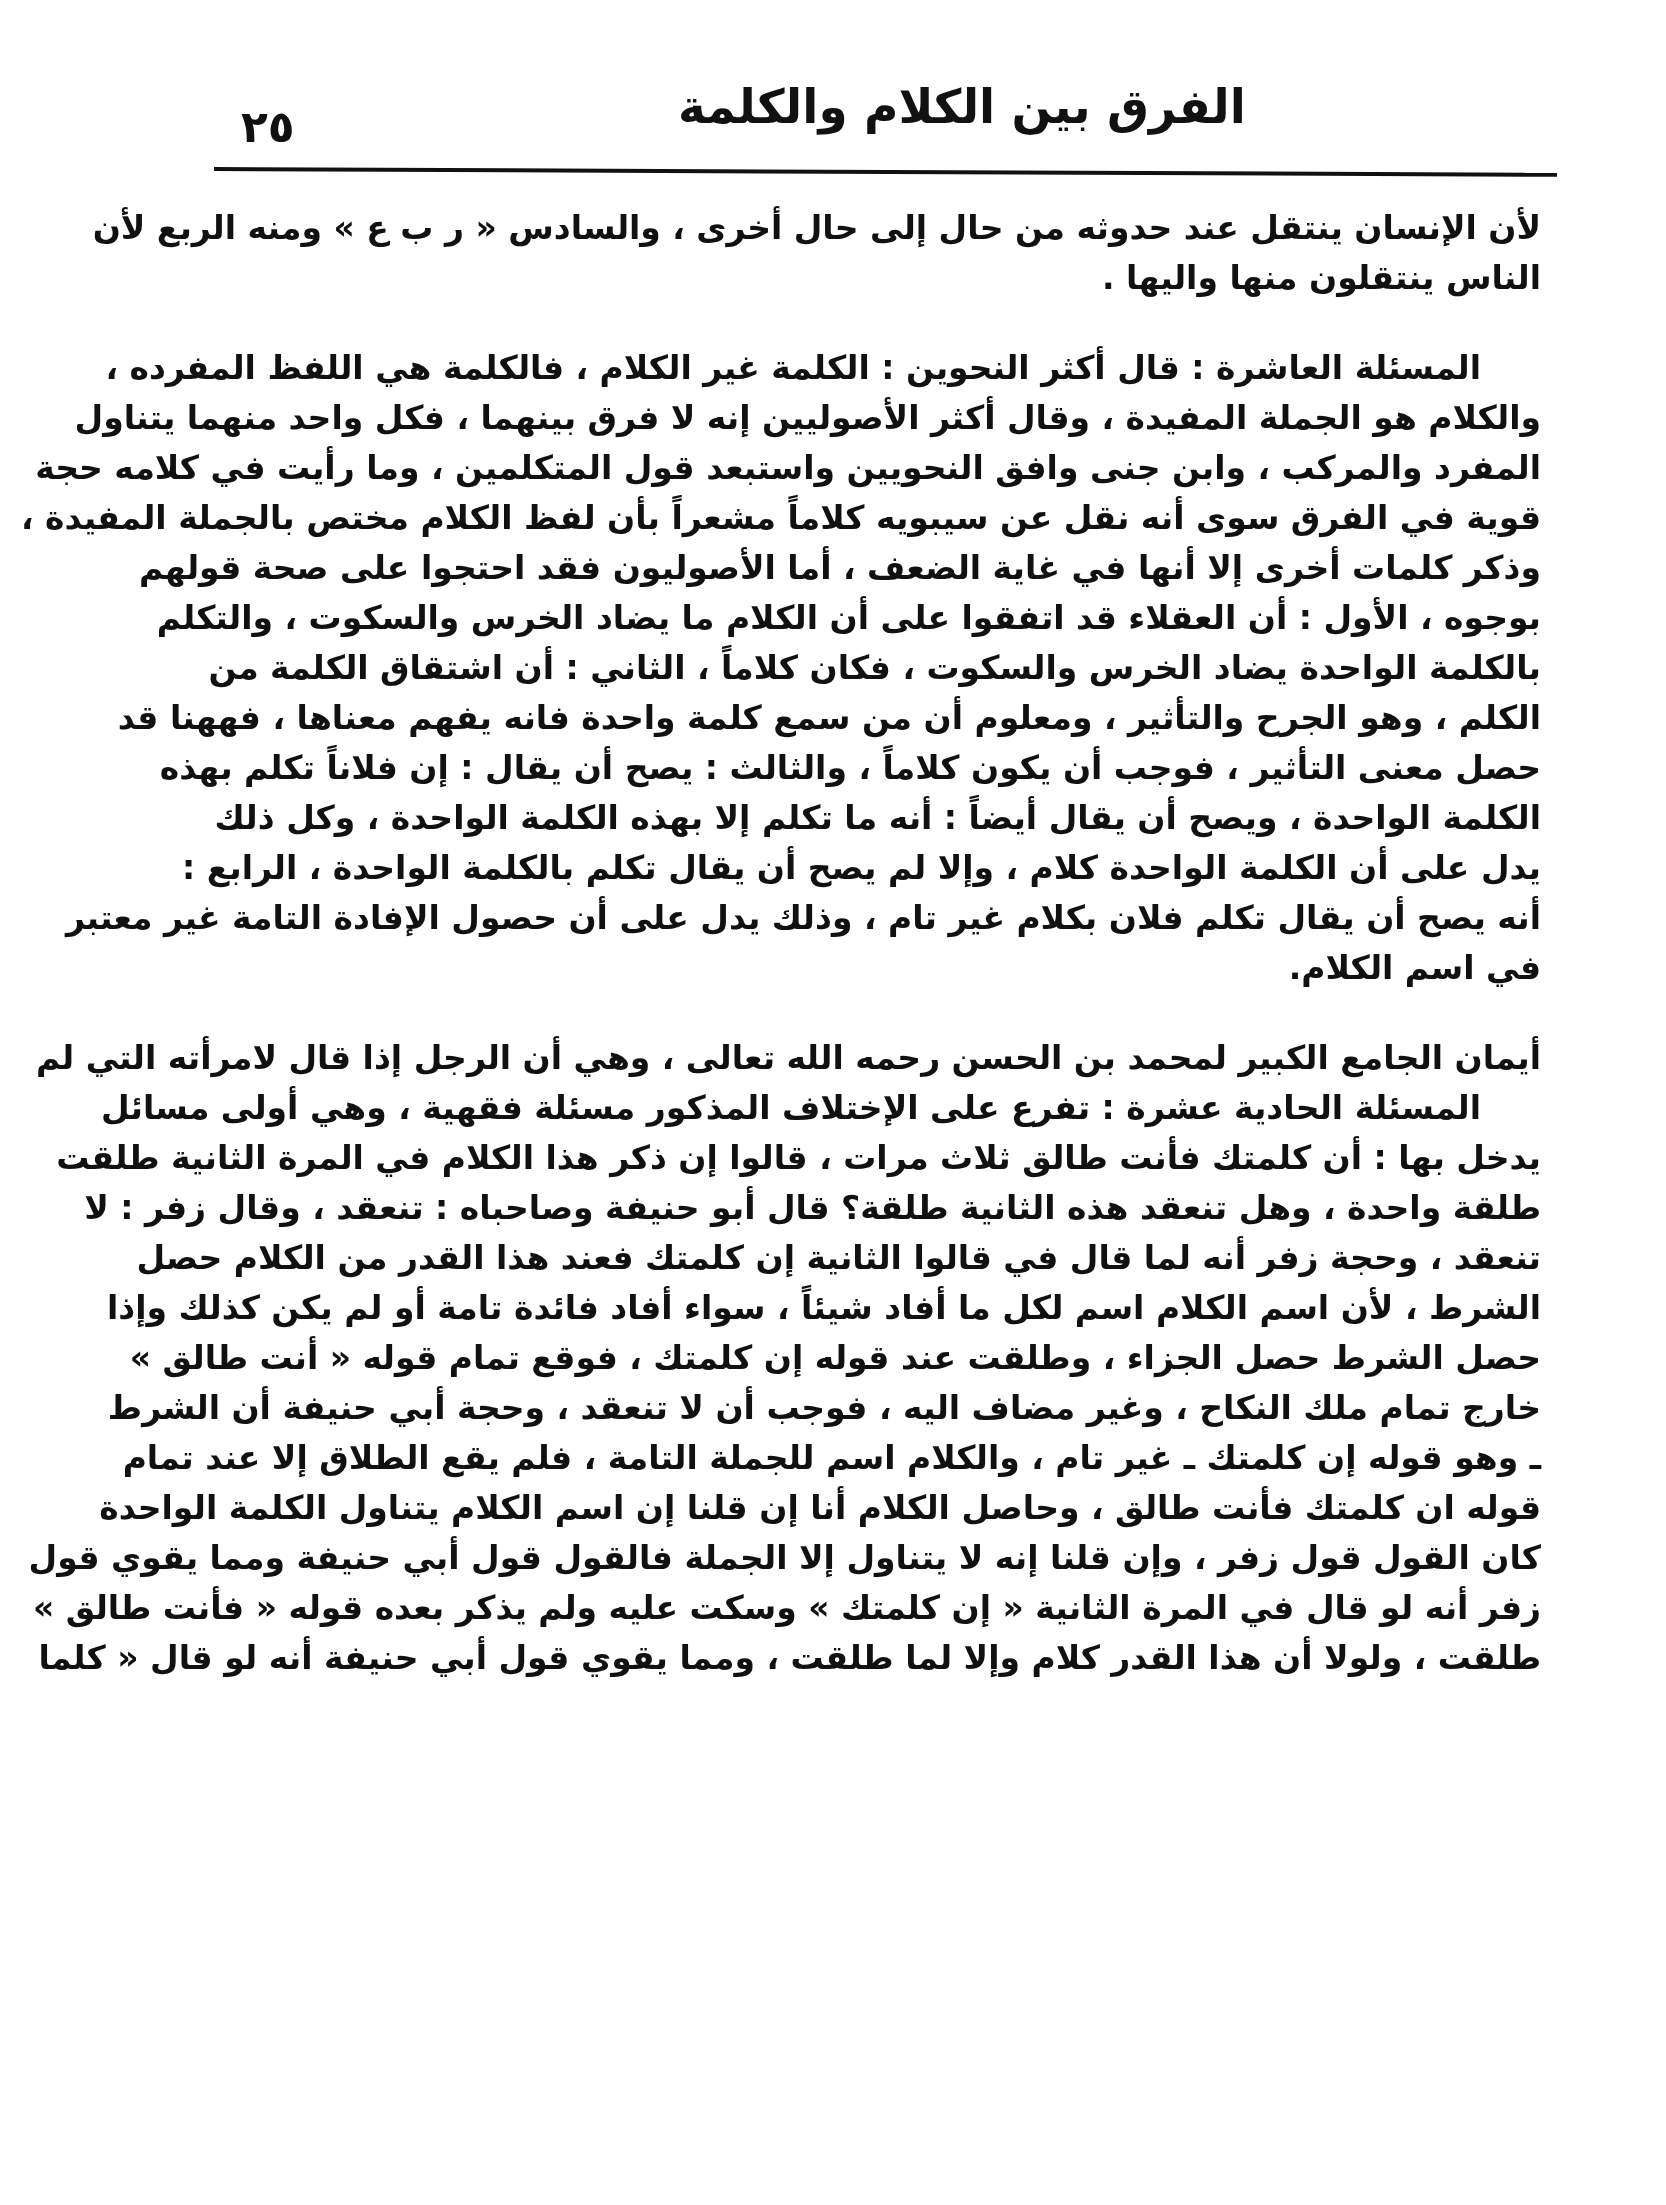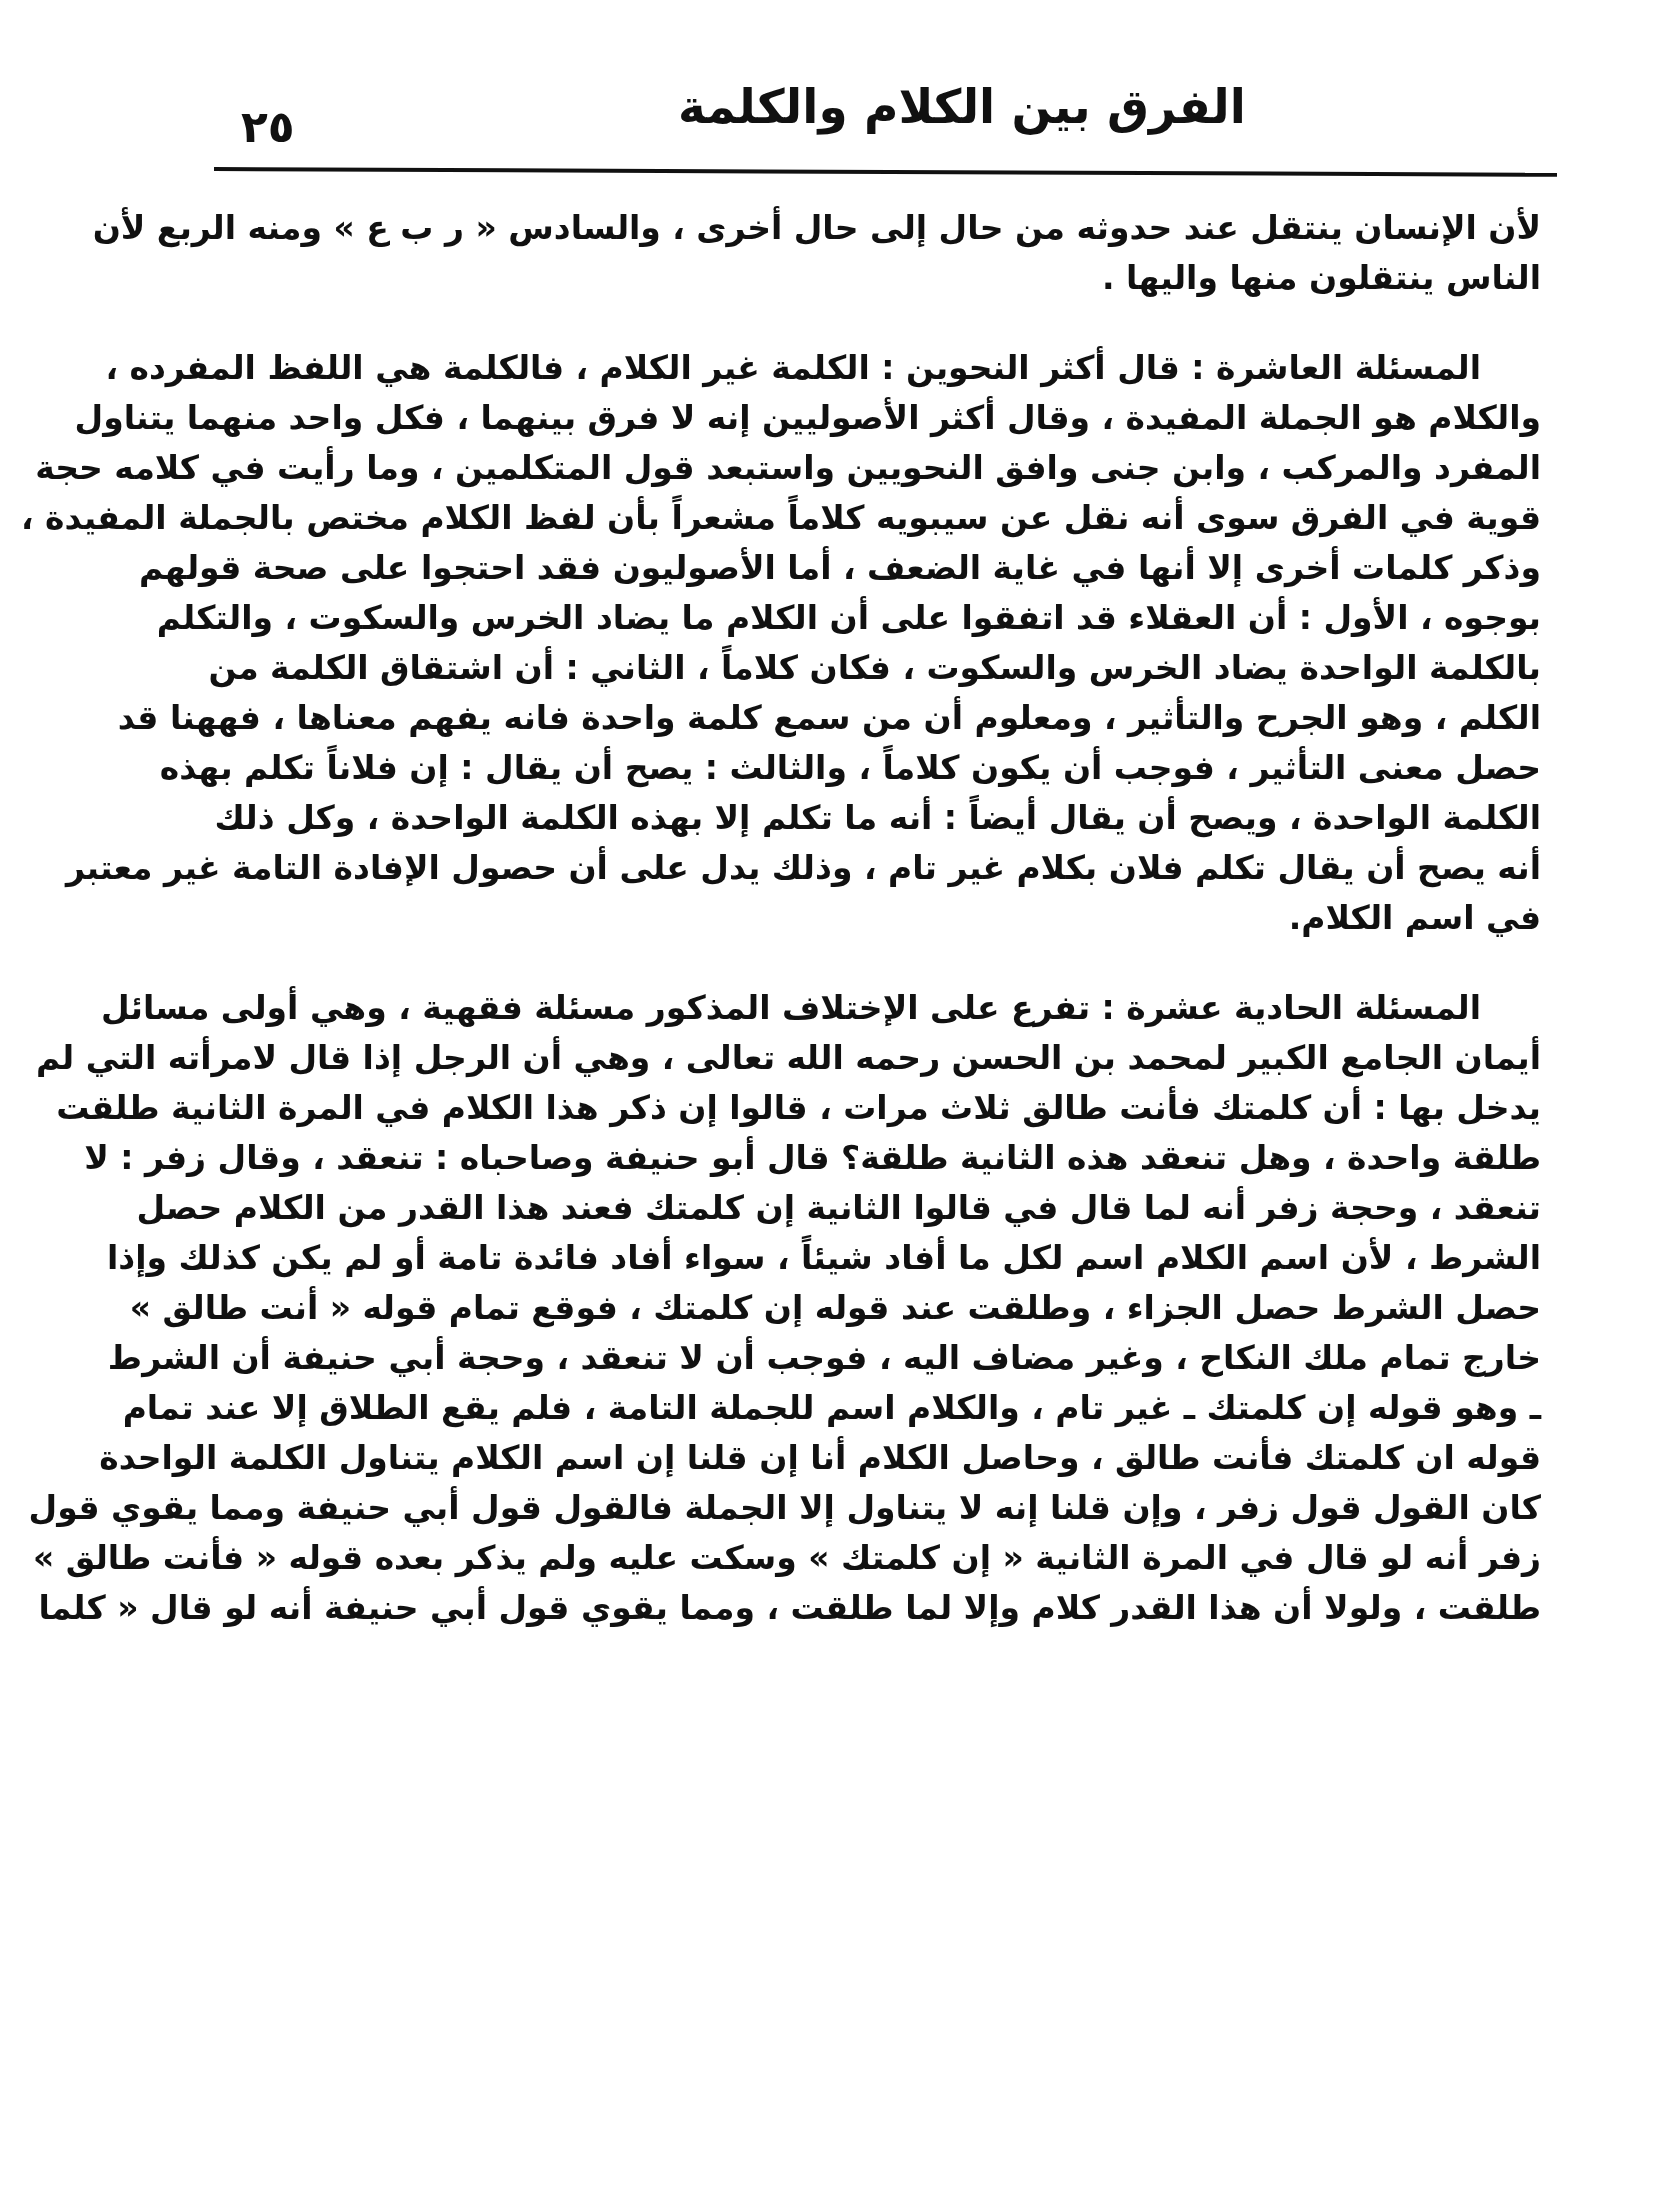--- a/index.html
+++ b/index.html
@@ -55,27 +55,28 @@
         <span class="line first">المسئلة العاشرة : قال أكثر النحوين : الكلمة غير الكلام ، فالكلمة هي اللفظ المفرده ،</span>
         <span class="line">والكلام هو الجملة المفيدة ، وقال أكثر الأصوليين إنه لا فرق بينهما ، فكل واحد منهما يتناول</span>
         <span class="line">المفرد والمركب ، وابن جنى وافق النحويين واستبعد قول المتكلمين ، وما رأيت في كلامه حجة</span>
         <span class="line">قوية في الفرق سوى أنه نقل عن سيبويه كلاماً مشعراً بأن لفظ الكلام مختص بالجملة المفيدة ،</span>
         <span class="line">وذكر كلمات أخرى إلا أنها في غاية الضعف ، أما الأصوليون فقد احتجوا على صحة قولهم</span>
         <span class="line">بوجوه ، الأول : أن العقلاء قد اتفقوا على أن الكلام ما يضاد الخرس والسكوت ، والتكلم</span>
         <span class="line">بالكلمة الواحدة يضاد الخرس والسكوت ، فكان كلاماً ، الثاني : أن اشتقاق الكلمة من</span>
         <span class="line">الكلم ، وهو الجرح والتأثير ، ومعلوم أن من سمع كلمة واحدة فانه يفهم معناها ، فههنا قد</span>
         <span class="line">حصل معنى التأثير ، فوجب أن يكون كلاماً ، والثالث : يصح أن يقال : إن فلاناً تكلم بهذه</span>
         <span class="line">الكلمة الواحدة ، ويصح أن يقال أيضاً : أنه ما تكلم إلا بهذه الكلمة الواحدة ، وكل ذلك</span>
+        <span class="line">يدل على أن الكلمة الواحدة كلام ، وإلا لم يصح أن يقال تكلم بالكلمة الواحدة ، الرابع :</span>
         <span class="line">أنه يصح أن يقال تكلم فلان بكلام غير تام ، وذلك يدل على أن حصول الإفادة التامة غير معتبر</span>
         <span class="line last">في اسم الكلام.</span>
       </div>
     <div class="gap"></div>
     <div class="para indent" id="para-2">
+        <span class="line">أيمان الجامع الكبير لمحمد بن الحسن رحمه الله تعالى ، وهي أن الرجل إذا قال لامرأته التي لم</span>
         <span class="line first">المسئلة الحادية عشرة : تفرع على الإختلاف المذكور مسئلة فقهية ، وهي أولى مسائل</span>
-        <span class="line">أيمان الجامع الكبير لمحمد بن الحسن رحمه الله تعالى ، وهي أن الرجل إذا قال لامرأته التي لم</span>
         <span class="line">يدخل بها : أن كلمتك فأنت طالق ثلاث مرات ، قالوا إن ذكر هذا الكلام في المرة الثانية طلقت</span>
         <span class="line">طلقة واحدة ، وهل تنعقد هذه الثانية طلقة؟ قال أبو حنيفة وصاحباه : تنعقد ، وقال زفر : لا</span>
         <span class="line">تنعقد ، وحجة زفر أنه لما قال في قالوا الثانية إن كلمتك فعند هذا القدر من الكلام حصل</span>
         <span class="line">الشرط ، لأن اسم الكلام اسم لكل ما أفاد شيئاً ، سواء أفاد فائدة تامة أو لم يكن كذلك وإذا</span>
         <span class="line">حصل الشرط حصل الجزاء ، وطلقت عند قوله إن كلمتك ، فوقع تمام قوله « أنت طالق »</span>
         <span class="line">خارج تمام ملك النكاح ، وغير مضاف اليه ، فوجب أن لا تنعقد ، وحجة أبي حنيفة أن الشرط</span>
         <span class="line">ـ وهو قوله إن كلمتك ـ غير تام ، والكلام اسم للجملة التامة ، فلم يقع الطلاق إلا عند تمام</span>
         <span class="line">قوله ان كلمتك فأنت طالق ، وحاصل الكلام أنا إن قلنا إن اسم الكلام يتناول الكلمة الواحدة</span>
         <span class="line">كان القول قول زفر ، وإن قلنا إنه لا يتناول إلا الجملة فالقول قول أبي حنيفة ومما يقوي قول</span>
         <span class="line">زفر أنه لو قال في المرة الثانية « إن كلمتك » وسكت عليه ولم يذكر بعده قوله « فأنت طالق »</span>

